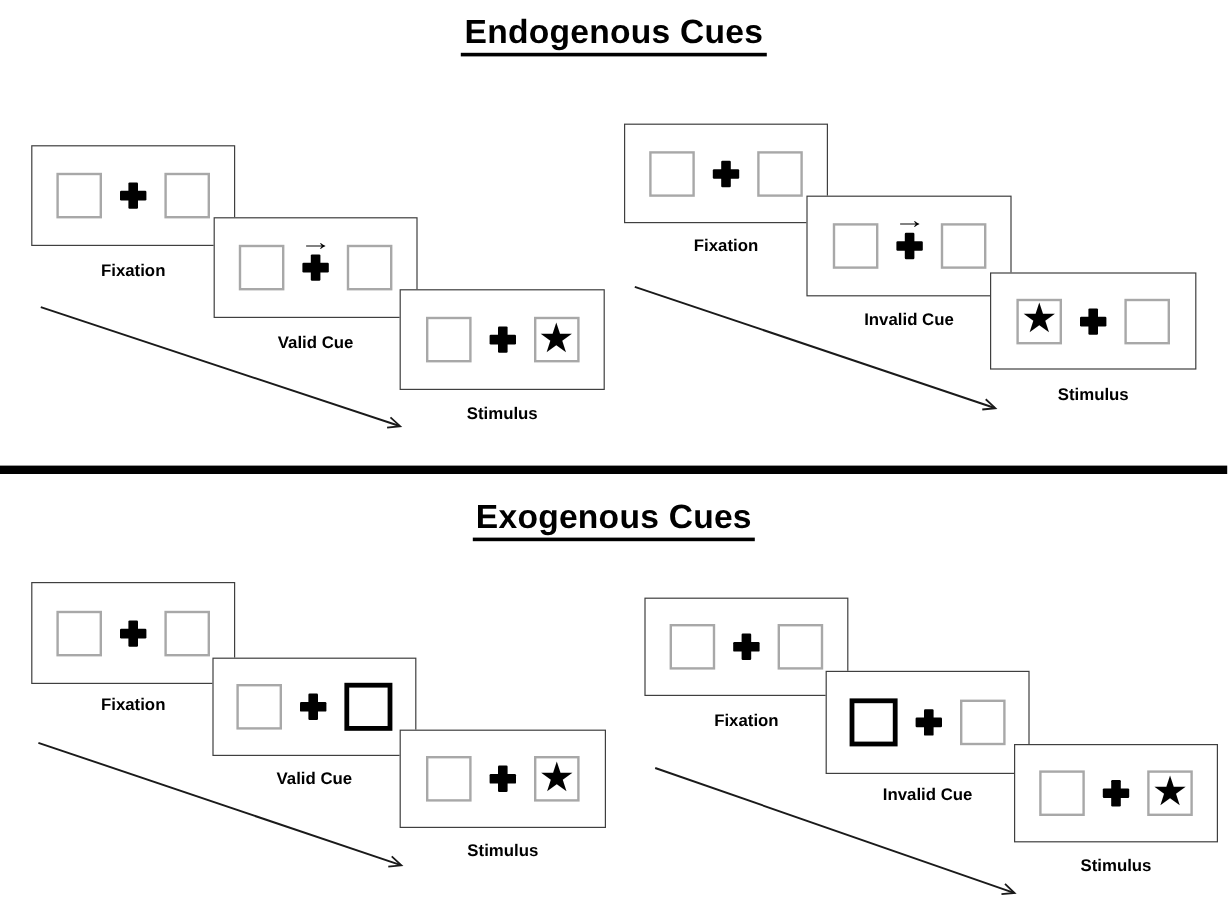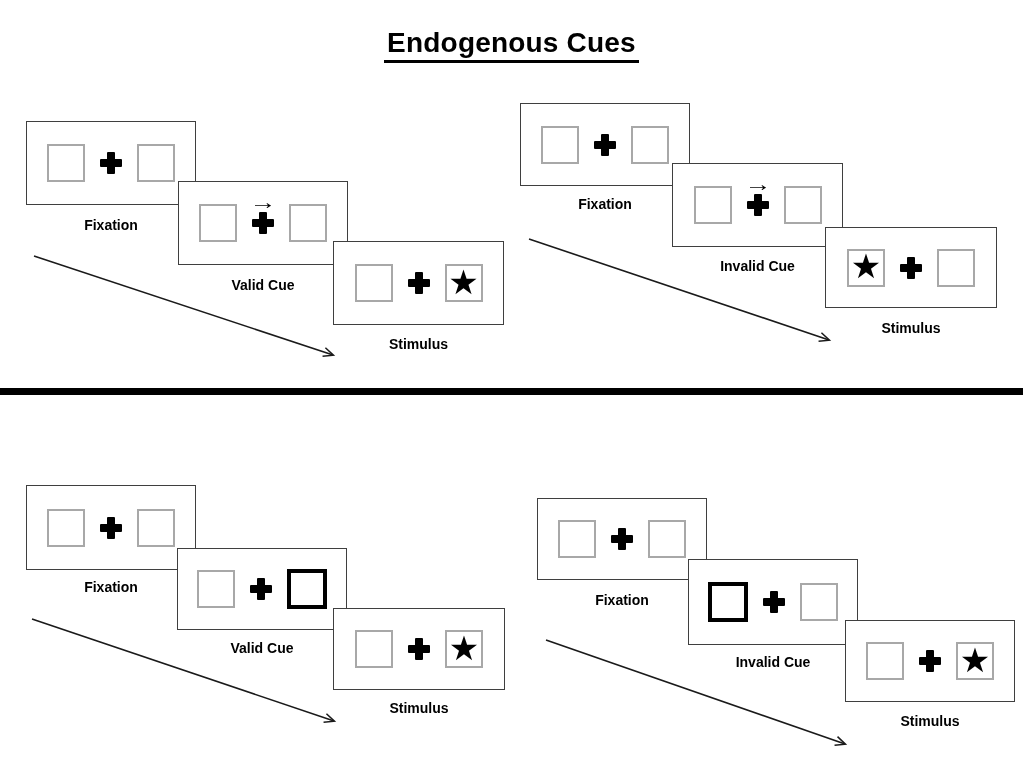--- a/index.html
+++ b/index.html
@@ -32,21 +32,21 @@
   .star{font-size:34px;line-height:1;color:#000;margin-top:-3px;}
   .plabel{position:absolute;text-align:center;font-weight:bold;font-size:14px;line-height:21px;color:#000;}
   .divider{position:absolute;left:0;top:388px;width:1023px;height:7px;background:#000;}
   svg.tarrow{position:absolute;overflow:visible;}
 </style>
 </head>
 <body>
 
 <div id="canvas">
 
-  <div class="section-title" style="top:28px;text-align:center;">
+  <div class="section-title" style="top:12px;text-align:center;">
     <span class="title-text">Endogenous Cues</span>
   </div>
 
   <div class="panel" style="left:26px;top:121px;width:170px;height:84px;z-index:1">
     <span class="sq"></span>
     <span class="cross-wrap">
       <span class="plus"></span>
     </span>
     <span class="sq"></span>
   </div>
@@ -116,20 +116,23 @@
     <defs>
       <marker id="ah2" markerWidth="14" markerHeight="14" refX="10.5" refY="6" orient="auto" markerUnits="userSpaceOnUse">
         <path d="M1,1.5 L11,6 L1,10.5" fill="none" stroke="#1a1a1a" stroke-width="1.5"></path>
       </marker>
     </defs>
     <line x1="4" y1="5" x2="304" y2="106" stroke="#1a1a1a" stroke-width="1.6" marker-end="url(#ah2)"></line>
   </svg>
 
   <div class="divider"></div>
 
+  <div class="section-title" style="top:416px;">
+    <span class="title-text">Exogenous Cues</span>
+  </div>
 
   <div class="panel" style="left:26px;top:485px;width:170px;height:85px;z-index:1">
     <span class="sq"></span>
     <span class="cross-wrap">
       <span class="plus"></span>
     </span>
     <span class="sq"></span>
   </div>
   <div class="plabel" style="left:26px;top:577px;width:170px;z-index:5">Fixation</div>
 

